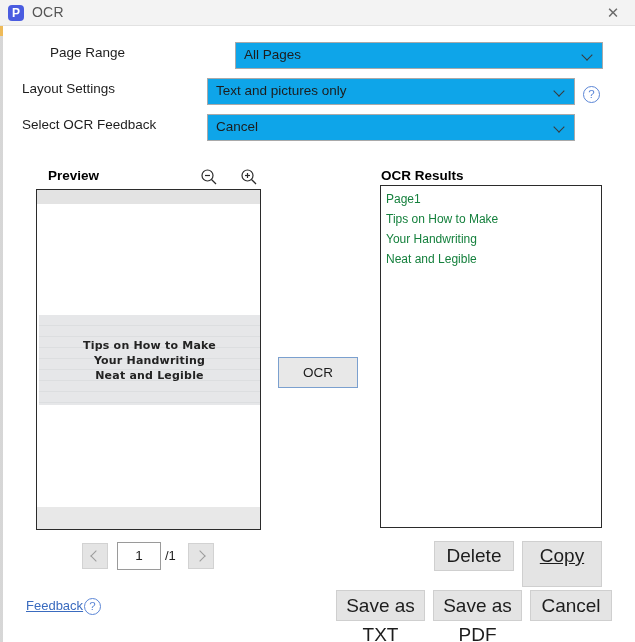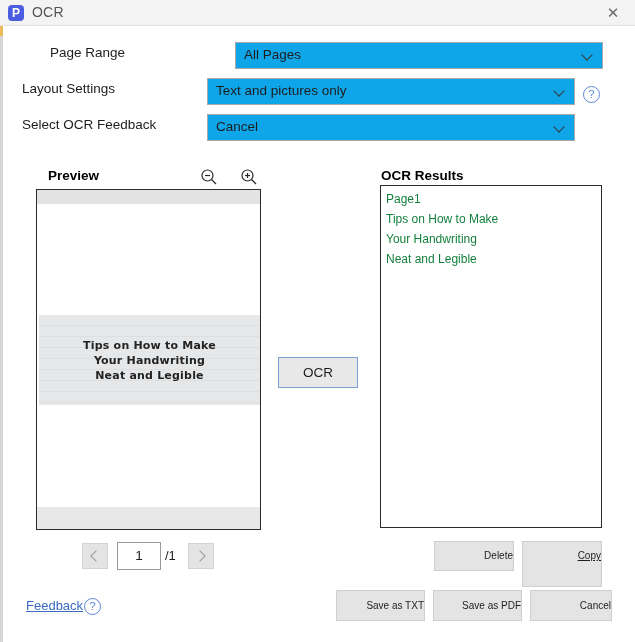--- a/index.html
+++ b/index.html
@@ -268,23 +268,23 @@
     font-size: 13px;
     color: #1d1d1d;
   }
 
   
   .btn {
     position: absolute;
     background: #e4e4e4;
     border: 1px solid #cfcfcf;
     box-sizing: border-box;
-    font-size: 10px;
-    color: #1d1d1d;
-    text-align: right;
+    font-size: 19px;
+    color: #1d1d1d;
+    text-align: center;
     cursor: pointer;
   }
 
   
   .feedback-link {
     position: absolute;
     left: 26px; top: 598px;
     font-size: 13px;
     color: #3a6bbf;
     text-decoration: underline;

